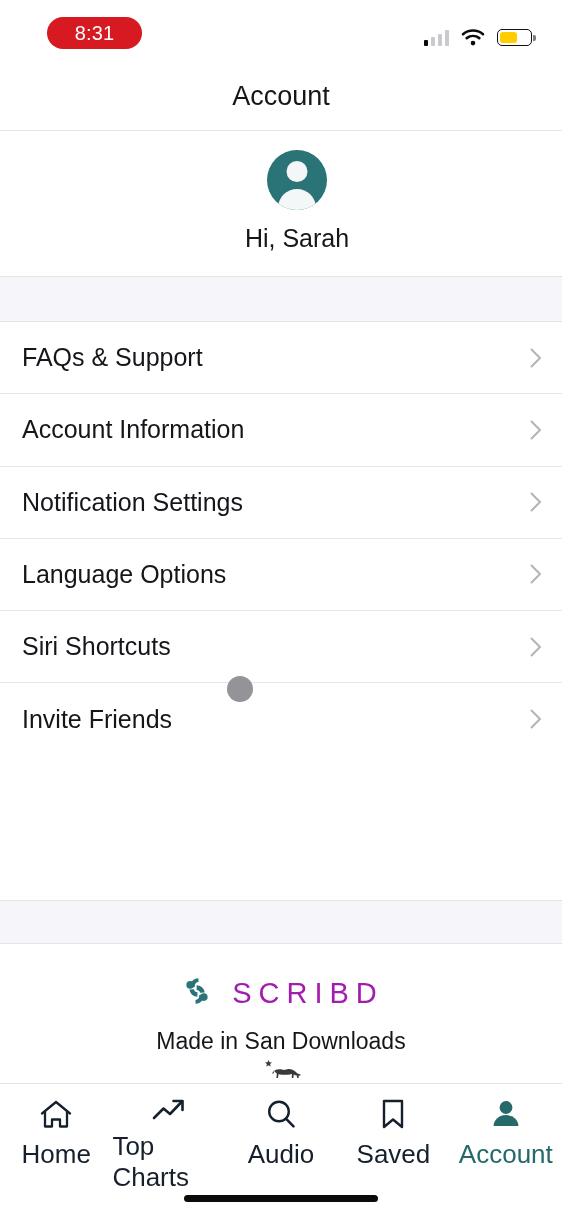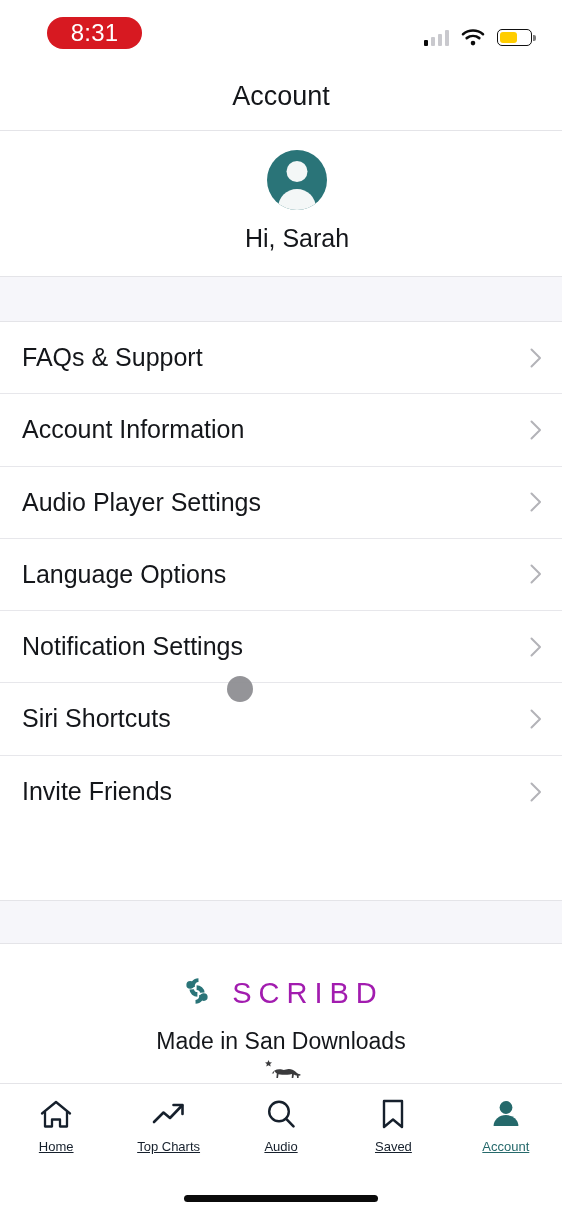--- a/index.html
+++ b/index.html
@@ -16,21 +16,21 @@
   .statusbar {
     position:absolute; top:0; left:0; width:562px; height:62px;
   }
   .rec-pill {
     position:absolute; left:47px; top:17px;
     width:95px; height:32px;
     background:#D71921; border-radius:16px;
     display:flex; align-items:center; justify-content:center;
   }
   .rec-pill span {
-    color:#fff; font-size:24px; font-weight:400; letter-spacing:0.2px;
+    color:#fff; font-size:20px; font-weight:400; letter-spacing:0.2px;
     font-family:"Liberation Sans", sans-serif;
   }
   .status-right {
     position:absolute; right:30px; top:24px;
     display:flex; align-items:flex-end; gap:12px; height:22px;
   }
   .sig { display:flex; align-items:flex-end; gap:2.5px; height:16px; }
   .sig i { display:block; width:4.5px; border-radius:1px; background:#C9C9CE; }
   .sig i:nth-child(1){ height:6px; background:#0b0b0b; }
   .sig i:nth-child(2){ height:9px; }
@@ -109,21 +109,21 @@
   .tabbar {
     position:absolute; bottom:0; left:0; width:562px; height:135px;
     background:#fff; border-top:1px solid #E4E4E8;
   }
   .tabs { display:flex; height:90px; padding-top:12px; }
   .tab {
     flex:1; display:flex; flex-direction:column;
     align-items:center; justify-content:flex-start; gap:7px; cursor:pointer;
   }
   .tab .ticon { height:36px; display:flex; align-items:center; justify-content:center; }
-  .tab .tlabel { font-size:13px; color:#16202C;text-decoration:underline; }
+  .tab .tlabel { font-size:26px; color:#16202C; }
   .tab.active .tlabel { color:#25696B; }
   .home-indicator {
     position:absolute; bottom:16px; left:50%; transform:translateX(-50%);
     width:194px; height:7px; background:#0B0B0B; border-radius:4px;
   }
 
   
   .touch {
     position:absolute; left:240px; top:689px;
     width:26px; height:26px; margin-left:-13px; margin-top:-13px;
@@ -188,40 +188,32 @@
     <div class="row">
       <div class="label">Account Information</div>
       <div class="chev">
         <svg width="12" height="20" viewBox="0 0 12 20">
             <path d="M1.5 1.5 L10 10 L1.5 18.5" fill="none" stroke="#B3B3B8" stroke-width="2" stroke-linecap="round" stroke-linejoin="round"></path>
           </svg>
       </div>
     </div>
 
 
-    <div class="row">
-      <div class="label">Audio Player Settings</div>
+
+    <div class="row">
+      <div class="label">Notification Settings</div>
       <div class="chev">
         <svg width="12" height="20" viewBox="0 0 12 20">
             <path d="M1.5 1.5 L10 10 L1.5 18.5" fill="none" stroke="#B3B3B8" stroke-width="2" stroke-linecap="round" stroke-linejoin="round"></path>
           </svg>
       </div>
     </div>
 
     <div class="row">
       <div class="label">Language Options</div>
-      <div class="chev">
-        <svg width="12" height="20" viewBox="0 0 12 20">
-            <path d="M1.5 1.5 L10 10 L1.5 18.5" fill="none" stroke="#B3B3B8" stroke-width="2" stroke-linecap="round" stroke-linejoin="round"></path>
-          </svg>
-      </div>
-    </div>
-
-    <div class="row">
-      <div class="label">Notification Settings</div>
       <div class="chev">
         <svg width="12" height="20" viewBox="0 0 12 20">
             <path d="M1.5 1.5 L10 10 L1.5 18.5" fill="none" stroke="#B3B3B8" stroke-width="2" stroke-linecap="round" stroke-linejoin="round"></path>
           </svg>
       </div>
     </div>
 
     <div class="row">
       <div class="label">Siri Shortcuts</div>
       <div class="chev">

